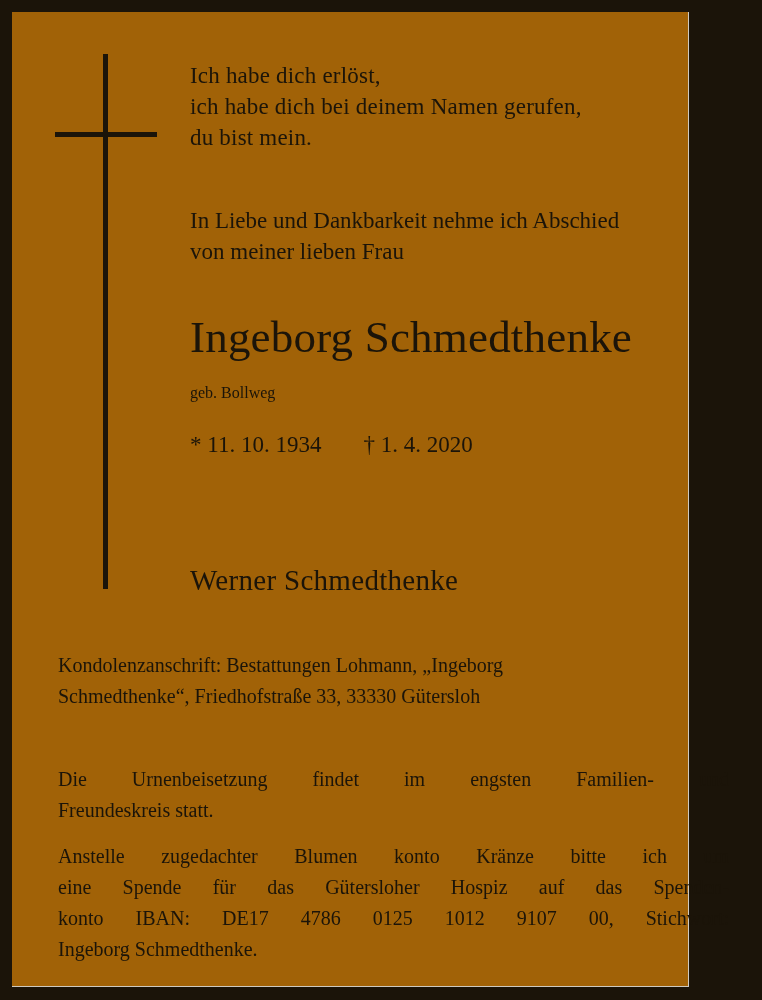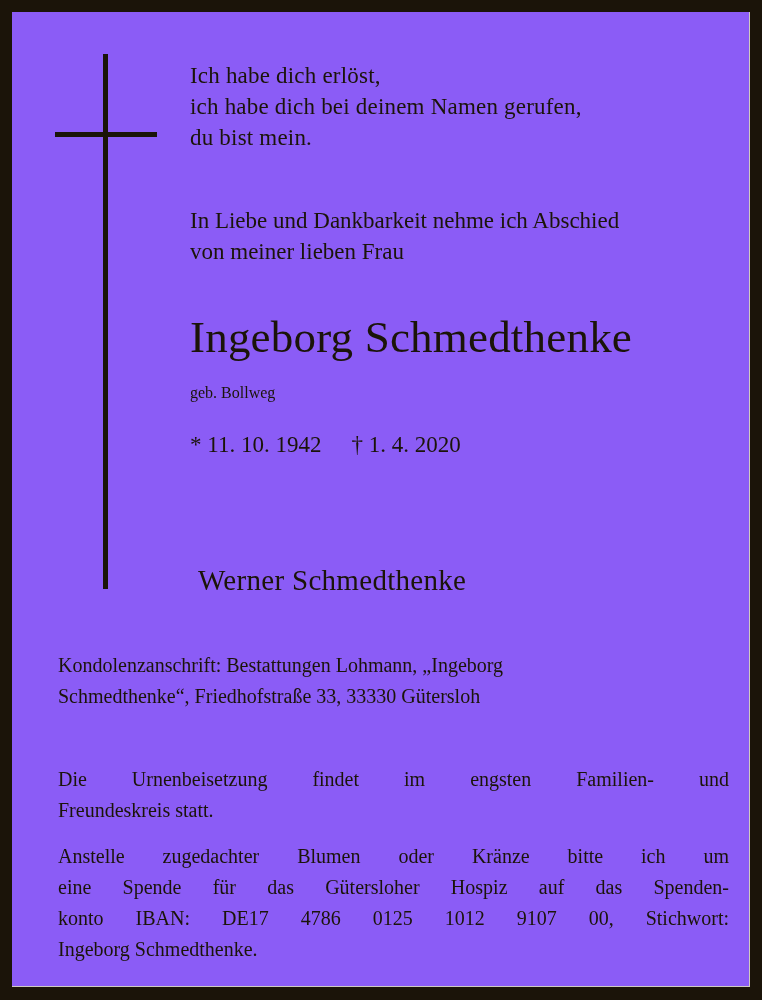--- a/index.html
+++ b/index.html
@@ -7,22 +7,22 @@
       width: 762px; height: 1000px;
       background: #1b1409;
       position: relative;
       overflow: hidden;
       font-family: "Liberation Serif", "DejaVu Serif", serif;
       color: #1b1409;
     }
     .frame {
       position: absolute;
       left: 12px; top: 12px;
-      width: 738px; height: 975px;
-      background: #8b5cf6;
+      width: 677px; height: 975px;
+      background: #a16207;
       border-right: 1px solid #cfcac0;
       border-bottom: 1px solid #cfcac0;
       box-sizing: border-box;
     }
     .cross-v {
       position: absolute;
       left: 91px; top: 42px;
       width: 5px; height: 535px;
       background: #1b1409;
     }
@@ -60,33 +60,32 @@
       top: 366px;
       font-size: 16px;
       line-height: 30px;
     }
     .dates {
       top: 418px;
       font-size: 23px;
       line-height: 30px;
       white-space: nowrap;
     }
-    .dates .death { margin-left: 30px; }
+    .dates .death { margin-left: 42px; }
     .mourning-label {
       top: 502px;
       font-size: 23px;
       line-height: 30px;
     }
     .mourner {
       top: 549px;
       font-size: 29px;
       line-height: 38px;
       letter-spacing: 0.3px;
       white-space: nowrap;
-      margin-left: 8px;
     }
     .para {
       position: absolute;
       left: 46px;
       width: 671px;
       font-size: 20px;
       line-height: 31px;
     }
     .condolence { top: 638px; }
     .condolence div { white-space: nowrap; }
@@ -114,36 +113,36 @@
   <div class="col farewell">
     <div>In Liebe und Dankbarkeit nehme ich Abschied</div>
     <div>von meiner lieben Frau</div>
   </div>
 
   <div class="col name">Ingeborg Schmedthenke</div>
 
   <div class="col nee">geb. Bollweg</div>
 
   <div class="col dates">
-    <span>* 11. 10. 1942</span><span class="death">† 1. 4. 2020</span>
+    <span>* 11. 10. 1934</span><span class="death">† 1. 4. 2020</span>
   </div>
 
 
   <div class="col mourner">Werner Schmedthenke</div>
 
   <div class="para condolence">
     <div>Kondolenzanschrift: Bestattungen Lohmann, „Ingeborg</div>
     <div>Schmedthenke“, Friedhofstraße 33, 33330 Gütersloh</div>
   </div>
 
   <div class="para burial">
     <span class="jline" style="white-space: normal;">Die Urnenbeisetzung findet im engsten Familien- und</span>
     <span class="lline">Freundeskreis statt.</span>
   </div>
 
   <div class="para donation">
-    <span class="jline" style="white-space: normal;">Anstelle zugedachter Blumen oder Kränze bitte ich um</span>
+    <span class="jline" style="white-space: normal;">Anstelle zugedachter Blumen konto Kränze bitte ich um</span>
     <span class="jline" style="white-space: normal;">eine Spende für das Gütersloher Hospiz auf das Spenden-</span>
     <span class="jline" style="white-space: normal;">konto IBAN: DE17 4786 0125 1012 9107 00, Stichwort:</span>
     <span class="lline">Ingeborg Schmedthenke.</span>
   </div>
 
 </div>
 
 </body></html>

